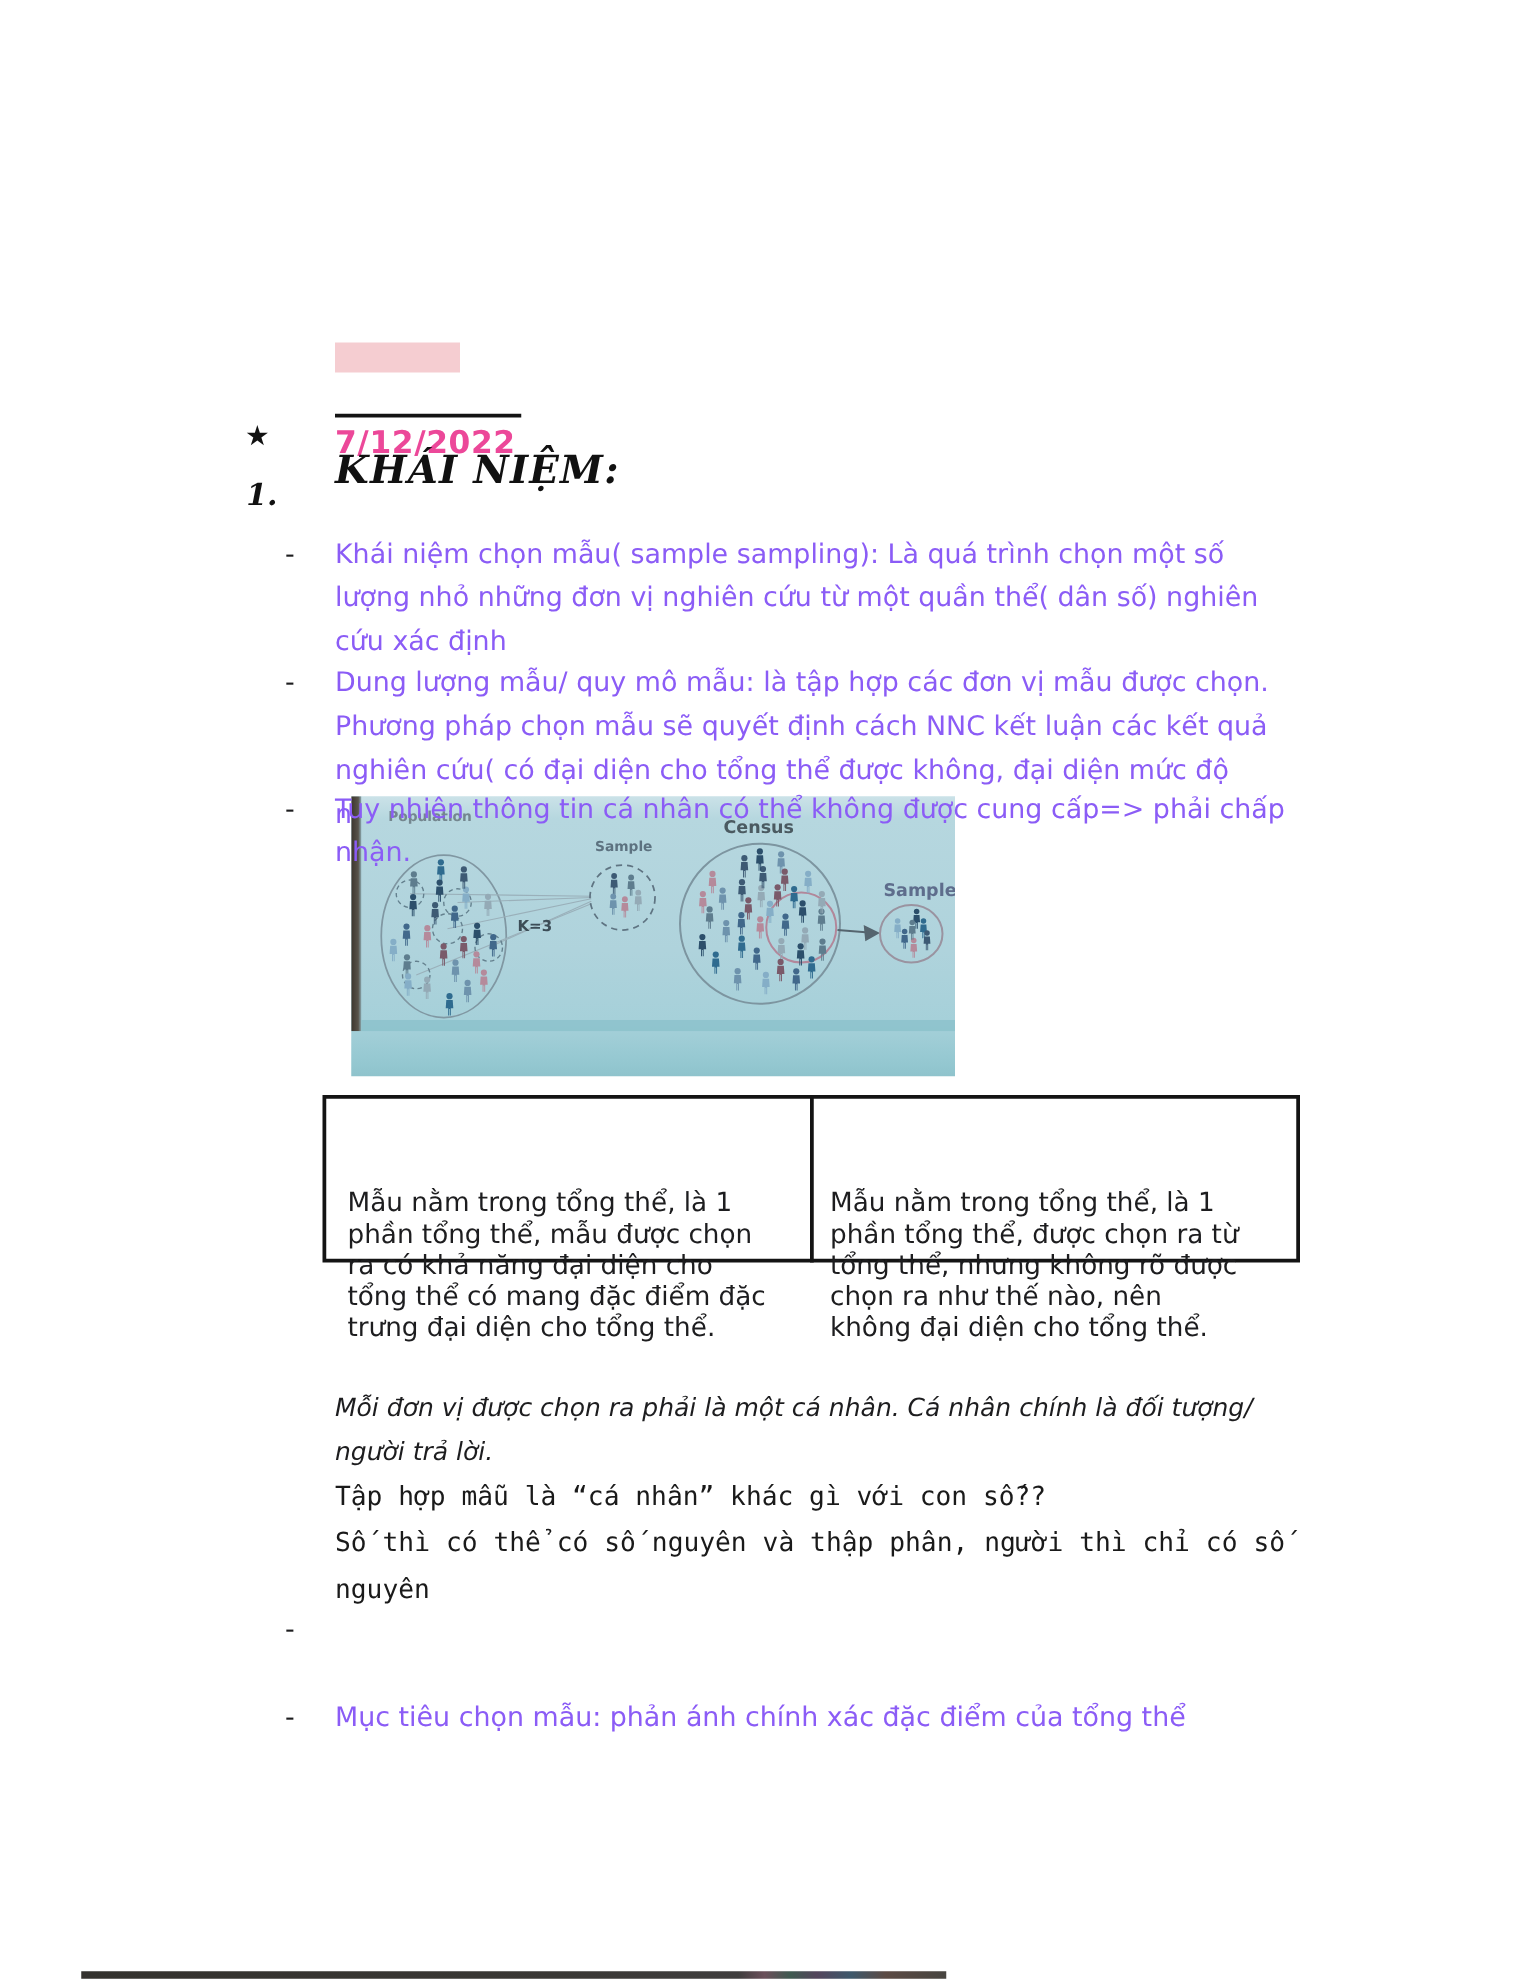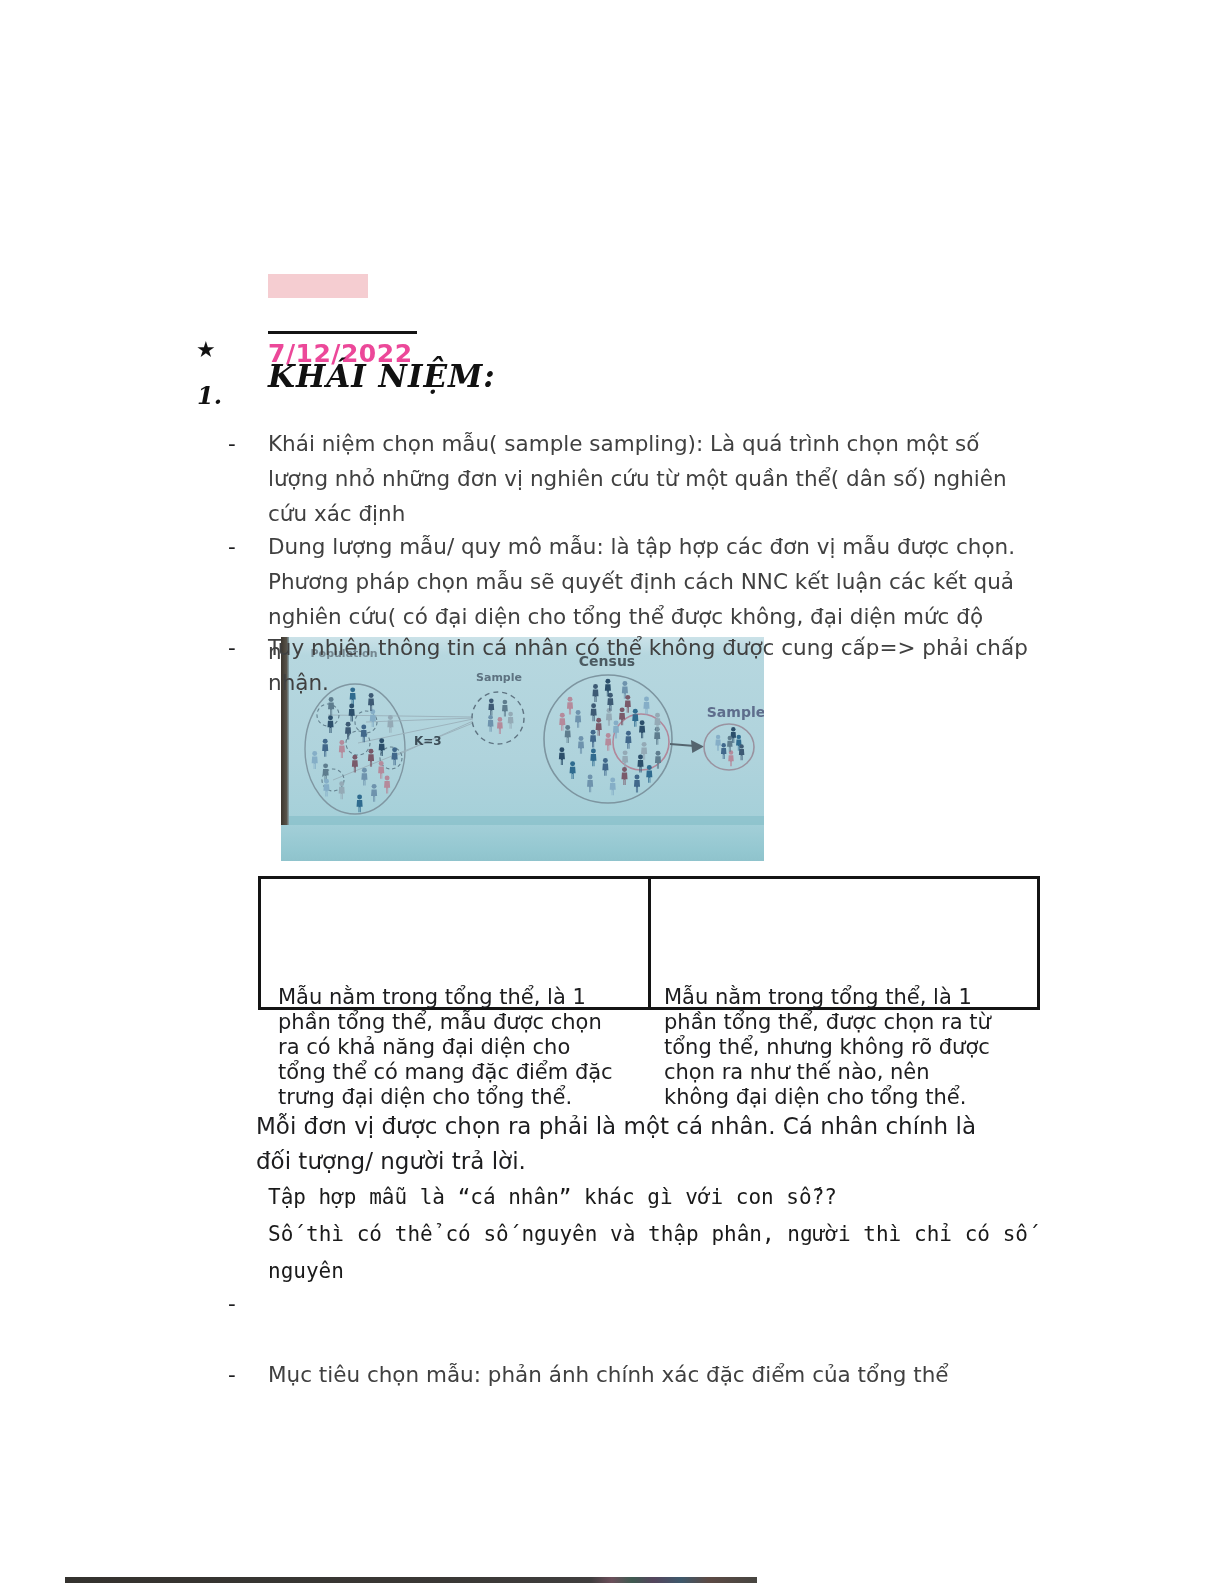--- a/index.html
+++ b/index.html
@@ -16,39 +16,39 @@
   }
   .sec-num{
     left:197px;top:381px;font-family:"DejaVu Serif",serif;font-style:italic;
     font-weight:bold;font-size:24px;color:#111;
   }
   .sec-title{
     left:268px;top:358px;font-family:"DejaVu Serif",serif;font-style:italic;
     font-weight:bold;font-size:31px;letter-spacing:1px;color:#111;
   }
   .bullet-dash{position:absolute;left:228px;width:20px;font-size:21.5px;line-height:35px;color:#1d1d1f;}
-  .btext{position:absolute;left:268px;width:760px;font-size:21.5px;line-height:35px;color:#404040;}
+  .btext{position:absolute;left:268px;width:760px;font-size:21.5px;line-height:35px;color:#8b5cf6;}
   .z2{z-index:3;}
   .figure{
     left:281px;top:637px;width:483px;height:224px;z-index:1;
     background:linear-gradient(180deg,#cbe2e8 0%,#b6d7df 8%,#afd3dc 55%,#a5d0d9 82%,#93c7d0 96%,#8fc3cc 100%);
   }
   .figure svg{display:block;width:483px;height:188px;}
   .tbl-border{
     left:258px;top:876px;width:782px;height:134px;border:3px solid #141414;
     box-sizing:border-box;z-index:1;background:transparent;
   }
   .tbl-divider{left:648px;top:876px;width:3px;height:134px;background:#141414;z-index:1;}
   .cell-text{
     position:absolute;top:950px;width:335px;font-size:21px;line-height:25px;
-    color:#1d1d1f;z-index:2;margin-top:35px;
+    color:#1d1d1f;z-index:2;
   }
   .cell-left{left:278px;}
   .cell-right{left:664px;}
-  .para{left:256px;top:1109px;width:760px;font-size:23px;line-height:35px;color:#1d1d1f;}
+  .para{left:268px;top:1109px;width:760px;font-size:20px;line-height:35px;color:#1d1d1f;font-style:italic;}
   .mono1{
     left:268px;top:1179px;width:780px;font-family:"DejaVu Sans Mono",monospace;
     font-size:21px;line-height:37px;color:#1a1a1a;
   }
   .mono2{
     left:268px;top:1216px;width:760px;font-family:"DejaVu Sans Mono",monospace;
     font-size:21px;line-height:37px;color:#1a1a1a;text-align:justify;
   }
   .next-page-edge{
     left:65px;top:1577px;width:692px;height:6px;

